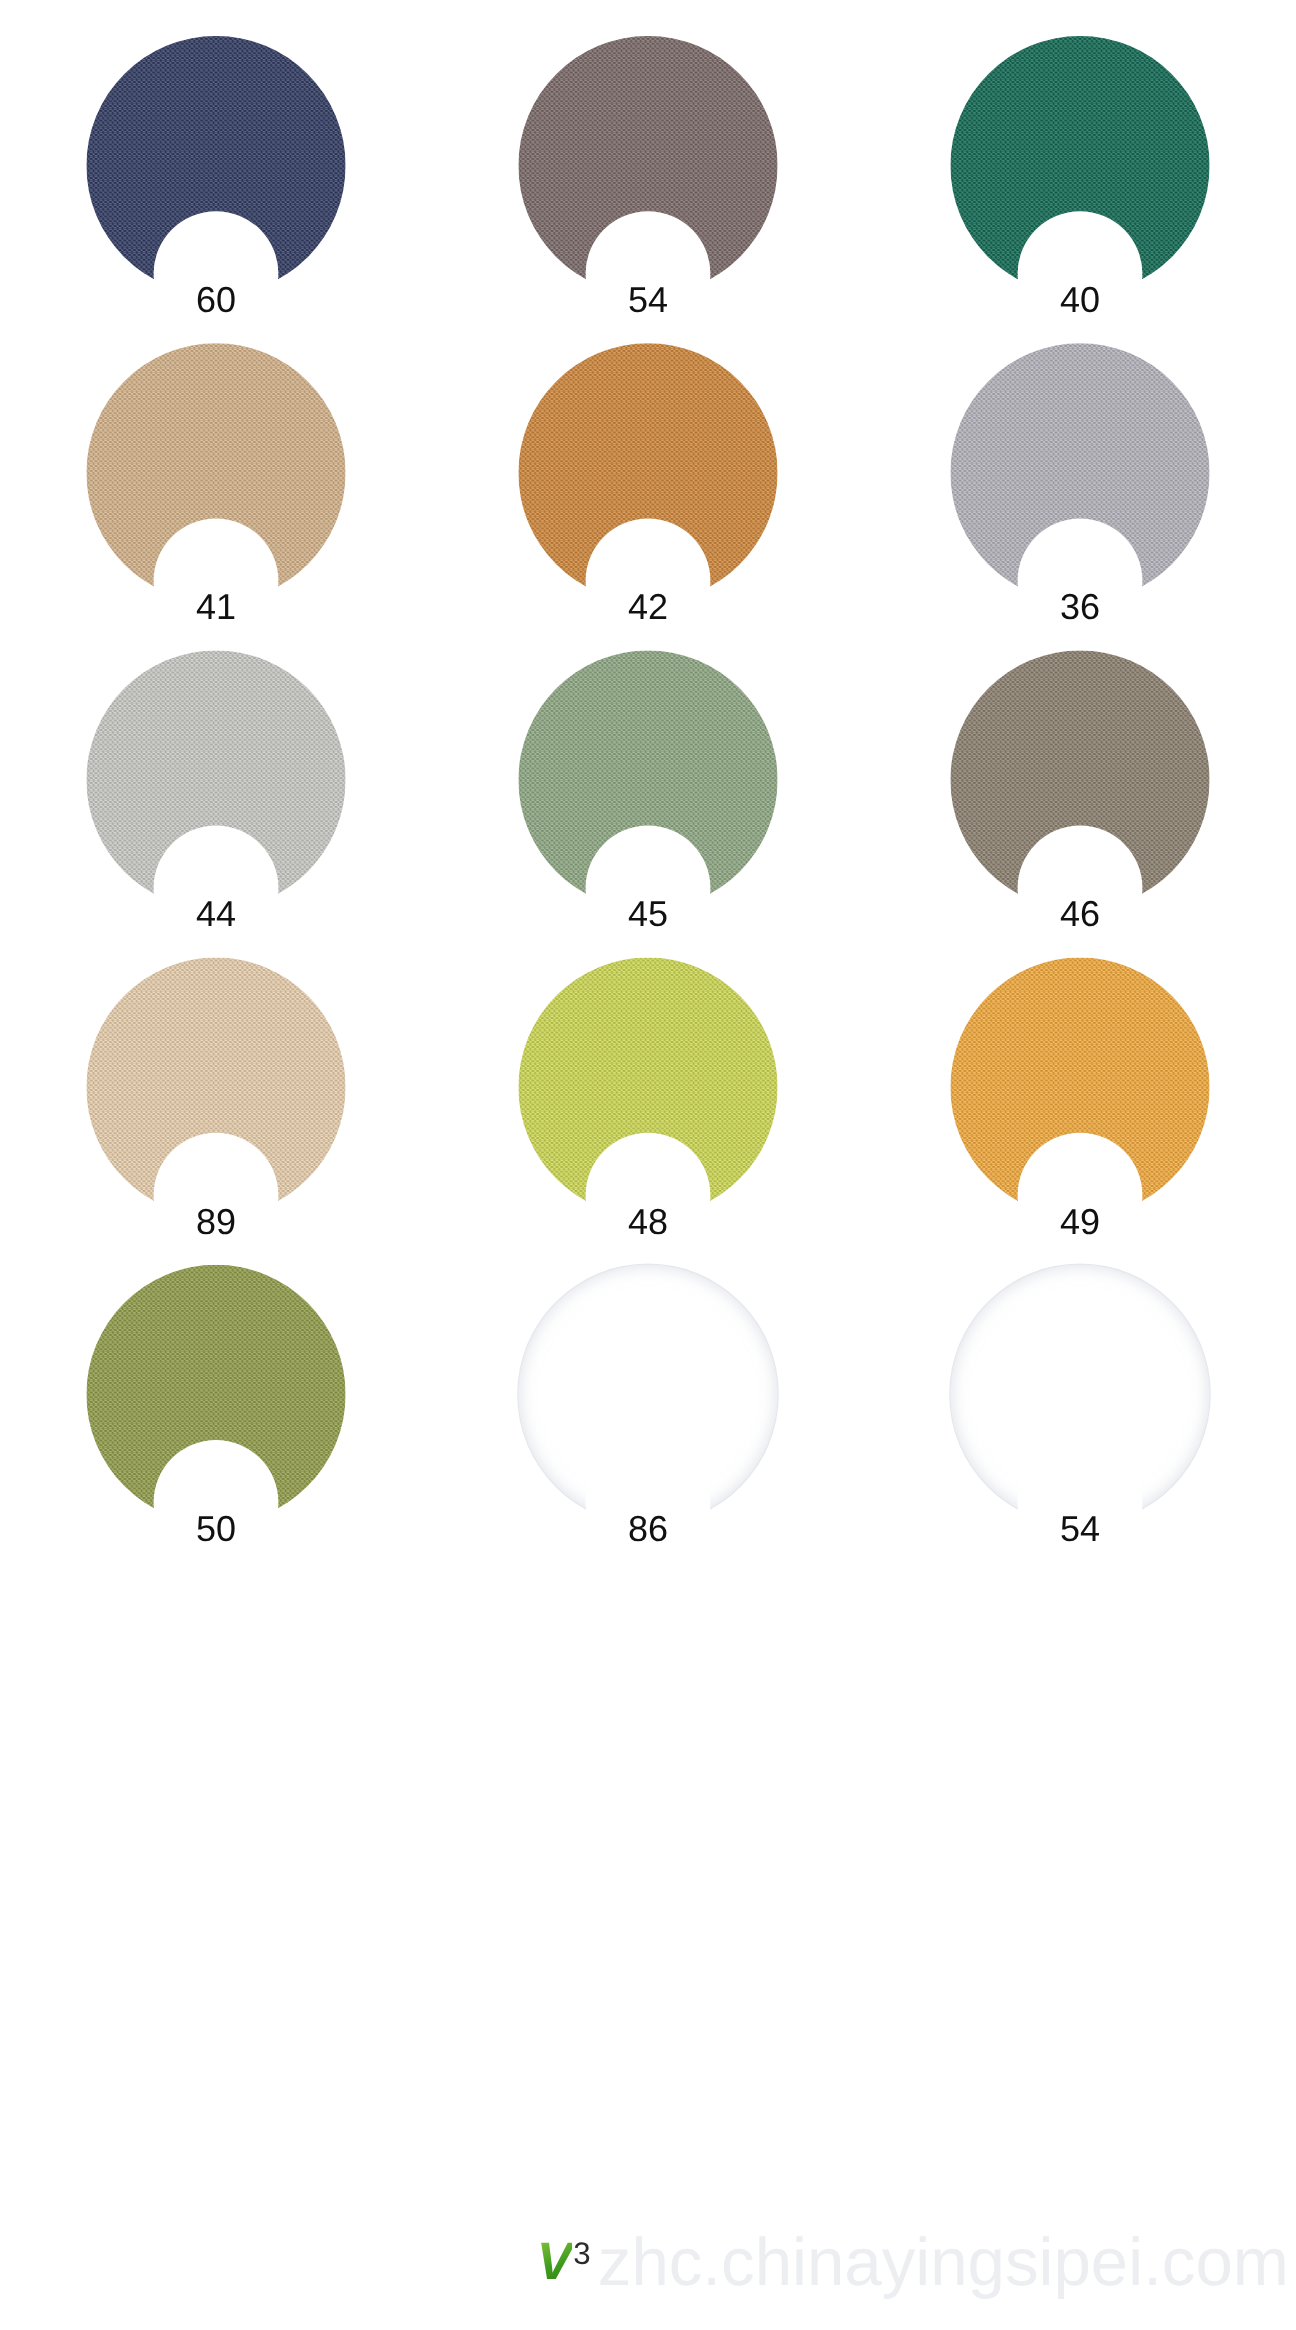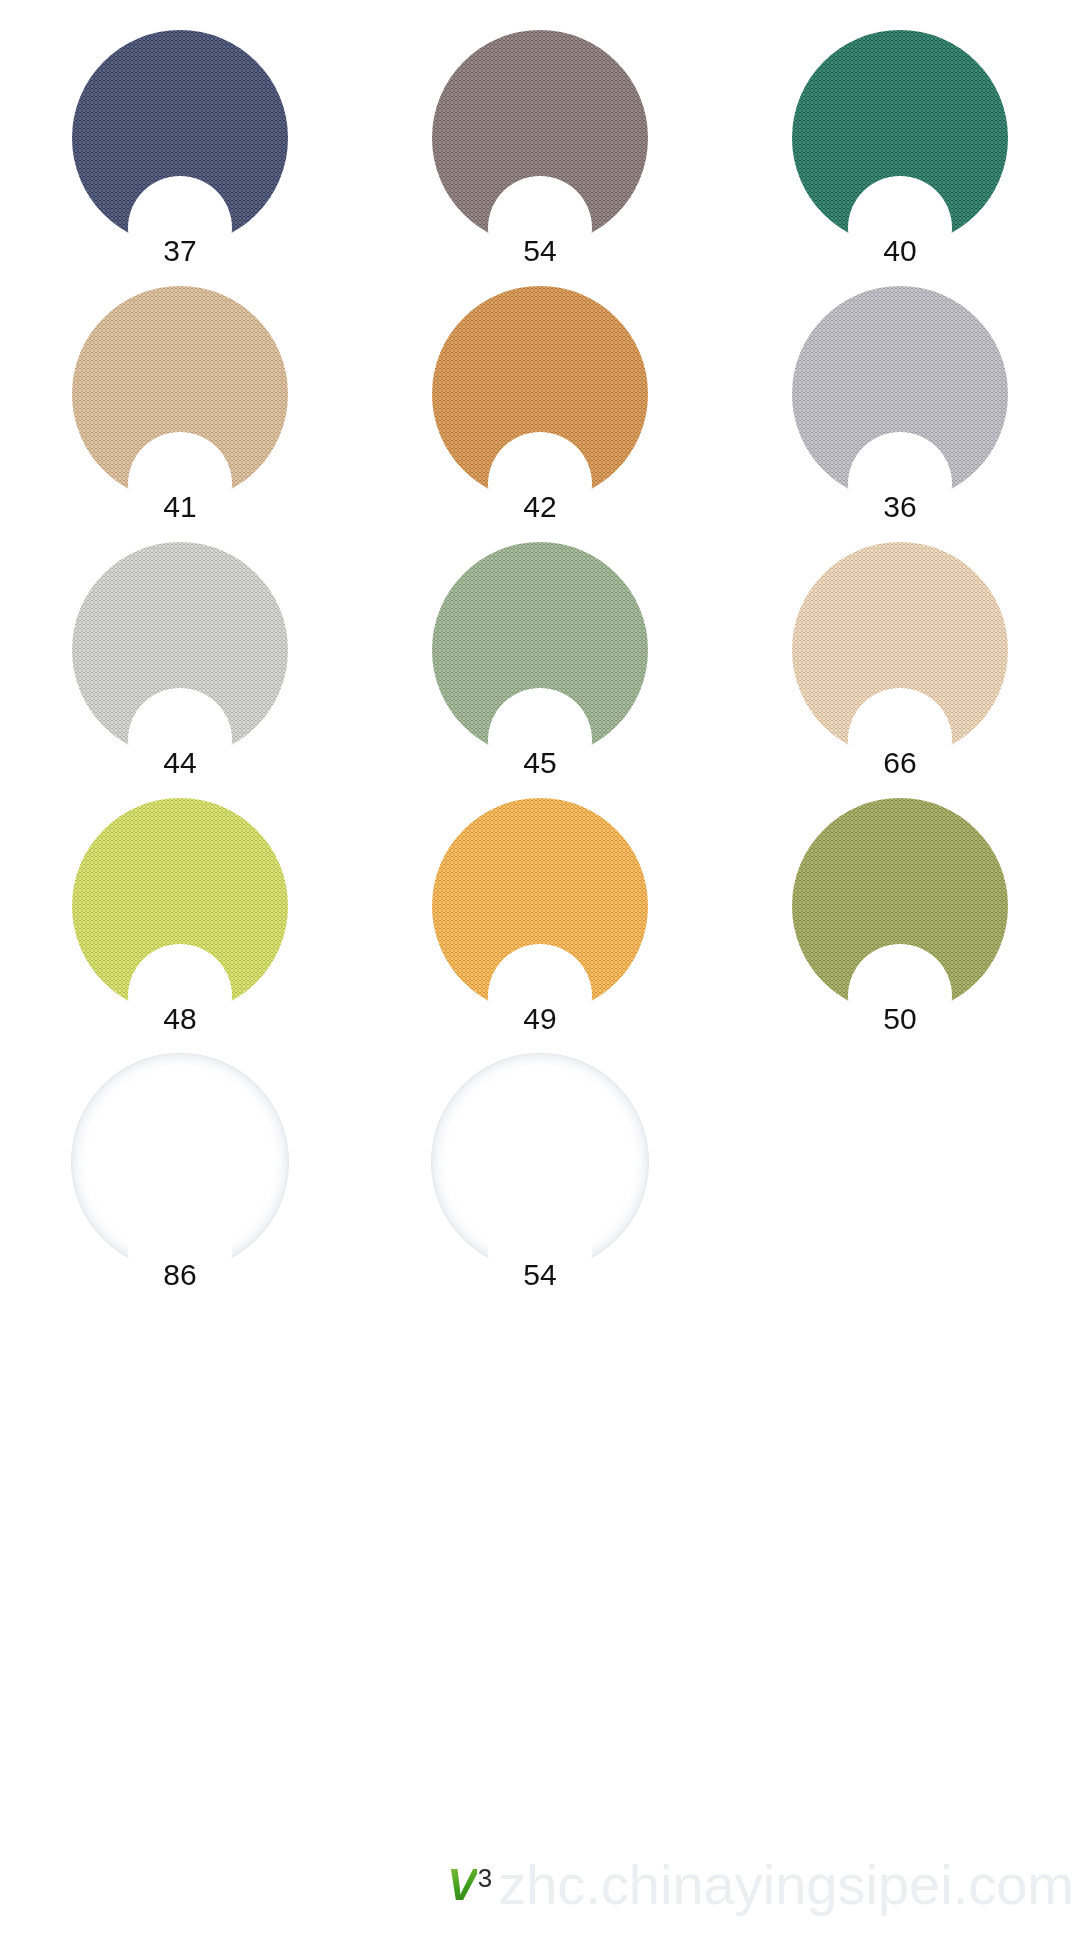--- a/index.html
+++ b/index.html
@@ -132,21 +132,21 @@
   }
 </style>
 </head>
 <body>
 
 <div id="grid">
     <div class="cell">
       <div class="swatch-wrap">
         <div class="disc" style="background-color: rgb(48, 58, 99);"></div>
         <div class="notch"></div>
-        <div class="label">37</div>
+        <div class="label">60</div>
       </div>
     </div>
     <div class="cell">
       <div class="swatch-wrap">
         <div class="disc" style="background-color: rgb(123, 106, 104);"></div>
         <div class="notch"></div>
         <div class="label">54</div>
       </div>
     </div>
     <div class="cell">
@@ -186,23 +186,30 @@
     </div>
     <div class="cell">
       <div class="swatch-wrap">
         <div class="disc" style="background-color: rgb(145, 171, 133);"></div>
         <div class="notch"></div>
         <div class="label">45</div>
       </div>
     </div>
     <div class="cell">
       <div class="swatch-wrap">
+        <div class="disc" style="background-color: rgb(142, 130, 113);"></div>
+        <div class="notch"></div>
+        <div class="label">46</div>
+      </div>
+    </div>
+    <div class="cell">
+      <div class="swatch-wrap">
         <div class="disc" style="background-color: rgb(237, 211, 176);"></div>
         <div class="notch"></div>
-        <div class="label">66</div>
+        <div class="label">89</div>
       </div>
     </div>
     <div class="cell">
       <div class="swatch-wrap">
         <div class="disc" style="background-color: rgb(210, 221, 83);"></div>
         <div class="notch"></div>
         <div class="label">48</div>
       </div>
     </div>
     <div class="cell">

